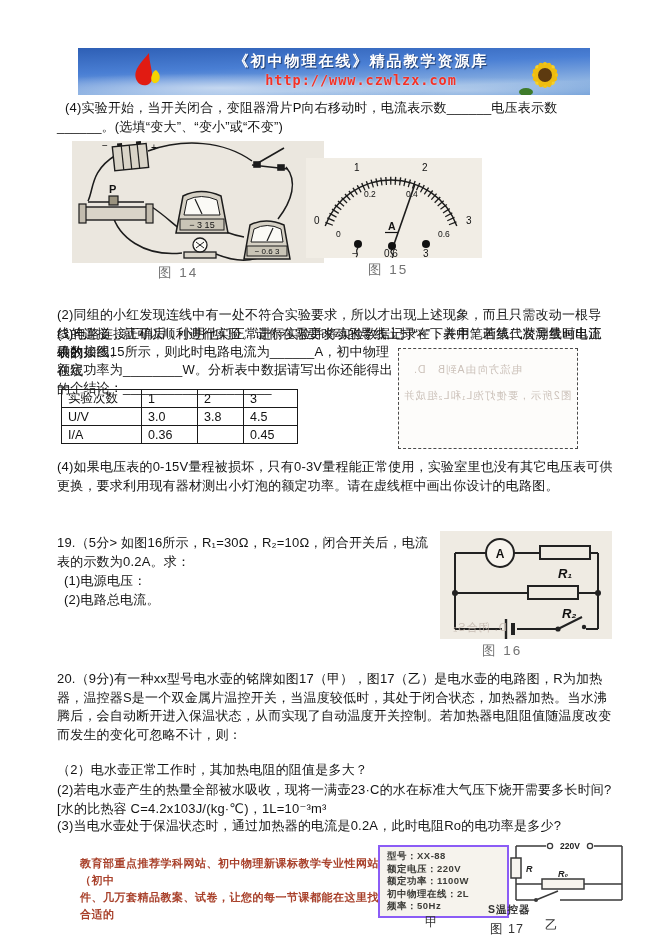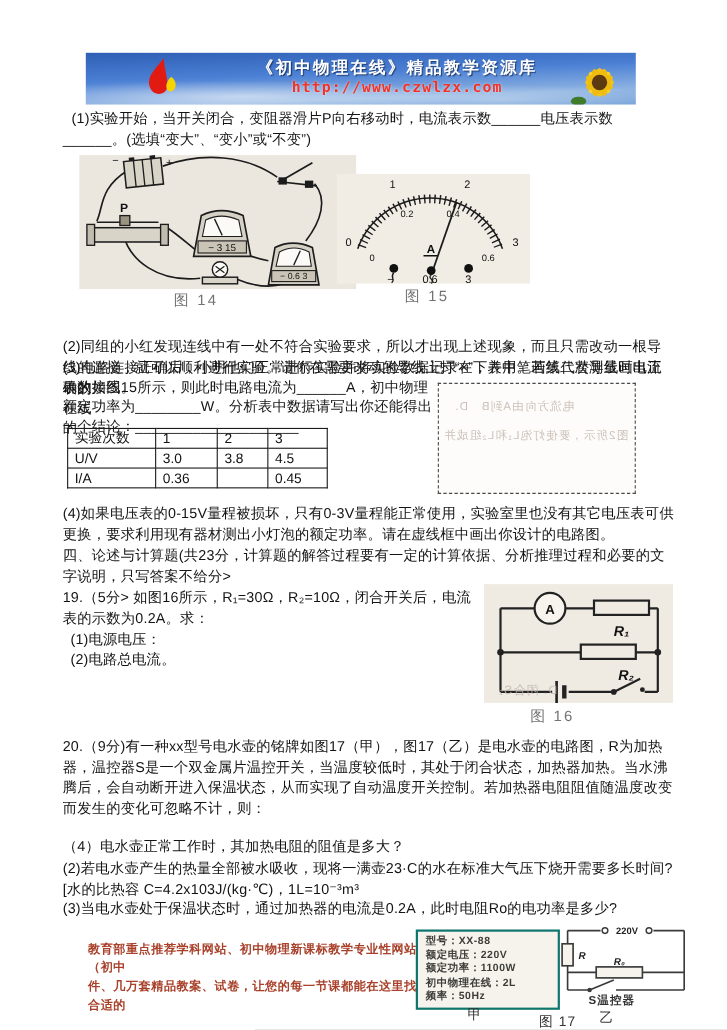--- a/index.html
+++ b/index.html
@@ -8,20 +8,21 @@
     font-family:"Liberation Sans","DejaVu Sans",sans-serif;color:#141414;overflow:hidden;
   }
   .txt{position:absolute;font-size:13px;line-height:18.5px;letter-spacing:.2px;}
   .banner{
     position:absolute;left:78px;top:48px;width:500px;height:47px;
     background:
       radial-gradient(ellipse 60% 45% at 28% 85%, rgba(255,255,255,.55), rgba(255,255,255,0) 70%),
       radial-gradient(ellipse 50% 40% at 75% 90%, rgba(255,255,255,.35), rgba(255,255,255,0) 70%),
       linear-gradient(178deg,#2e5fb5 0%,#4a7fd4 40%,#8fb4e2 78%,#6f9ed8 100%);
     overflow:hidden;
+    padding-left:12px;
   }
   .banner-title{
     position:absolute;left:118px;top:4px;width:330px;text-align:center;
     color:#fff;font-weight:bold;font-size:15px;letter-spacing:2px;
     text-shadow:1px 1px 1px #1d3a6e;white-space:nowrap;
   }
   .banner-url{
     position:absolute;left:118px;top:24px;width:330px;text-align:center;
     color:#f33126;font-weight:bold;font-size:13.5px;letter-spacing:1px;
     font-family:"DejaVu Sans Mono","Liberation Mono",monospace;
@@ -40,21 +41,21 @@
   table.dtable{
     position:absolute;left:61px;top:389px;border-collapse:collapse;
     font-size:12.5px;font-family:"Liberation Sans",sans-serif;padding-left:17px;
   }
   table.dtable td{
     border:1.4px solid #1a1a1a;height:17px;padding:0 4px 0 6px;
     white-space:nowrap;color:#111;
   }
   .nameplate{
     position:absolute;left:378px;top:845px;width:120px;height:66px;
-    border:2px solid #0f766e;background:#f6f3ed;padding:3px 0 0 7px;
+    border:2px solid #8b5cf6;background:#f6f3ed;padding:3px 0 0 7px;
     font-size:9.5px;font-weight:bold;color:#3c3c38;line-height:12.5px;letter-spacing:.5px;
   }
   .footer-txt{
     position:absolute;left:80px;top:855px;width:316px;
     color:#a8402a;font-size:11px;font-weight:bold;line-height:17px;letter-spacing:.5px;
   }
   .cap-small{position:absolute;font-size:12.5px;color:#333;letter-spacing:1px;}
   svg text{font-family:"Liberation Sans","DejaVu Sans",sans-serif;}
 </style>
 </head>
@@ -78,21 +79,21 @@
         <ellipse rx="5" ry="13" fill="#efbd10" transform="rotate(22)"></ellipse>
         <ellipse rx="5" ry="13" fill="#efbd10" transform="rotate(67)"></ellipse>
         <ellipse rx="5" ry="13" fill="#efbd10" transform="rotate(112)"></ellipse>
         <ellipse rx="5" ry="13" fill="#efbd10" transform="rotate(157)"></ellipse>
         <circle r="7" fill="#5d3a10"></circle>
       </g>
       <ellipse cx="8" cy="38" rx="7" ry="4" fill="#3e7b2a"></ellipse>
     </svg>
   </div>
 
-  <div class="txt" style="left:57px;top:99px;width:556px;text-indent:8px;">(1)实验开始，当开关闭合，变阻器滑片P向右移动时，电流表示数______电压表示数______。(选填“变大”、“变小”或“不变”)</div>
+  <div class="txt" style="left:57px;top:99px;width:556px;text-indent:8px;">(4)实验开始，当开关闭合，变阻器滑片P向右移动时，电流表示数______电压表示数______。(选填“变大”、“变小”或“不变”)</div>
 
   <div class="figbox" style="left:72px;top:141px;">
     <svg width="252" height="122" viewBox="0 0 252 122">
       <rect width="252" height="122" fill="#ebe7df"></rect>
       <g stroke="#1c1c1c" stroke-width="1.5" fill="none">
         <path d="M44,14 C18,30 22,48 16,60"></path>
         <path d="M76,10 C112,-3 152,0 180,20"></path>
         <path d="M214,26 C226,40 220,60 206,78"></path>
         <path d="M80,66 C92,74 100,82 108,88"></path>
         <path d="M154,91 C162,94 166,95 172,96"></path>
@@ -216,21 +217,20 @@
     <tr>
       <td>I/A</td>
       <td>0.36</td>
       <td></td>
       <td>0.45</td>
     </tr>
   </tbody>
     </table>
 
   <div class="txt" style="left:57px;top:458px;width:556px;">(4)如果电压表的0-15V量程被损坏，只有0-3V量程能正常使用，实验室里也没有其它电压表可供更换，要求利用现有器材测出小灯泡的额定功率。请在虚线框中画出你设计的电路图。</div>
-  <div class="txt" style="left:57px;top:496px;width:556px;">四、论述与计算题(共23分，计算题的解答过程要有一定的计算依据、分析推理过程和必要的文字说明，只写答案不给分&gt;</div>
 
   <div class="txt" style="left:57px;top:534px;width:382px;">19.（5分&gt; 如图16所示，R₁=30Ω，R₂=10Ω，闭合开关后，电流表的示数为0.2A。求：</div>
   <div class="txt" style="left:64px;top:572px;width:300px;">(1)电源电压：</div>
   <div class="txt" style="left:64px;top:591px;width:300px;">(2)电路总电流。</div>
 
   <div class="figbox" style="left:440px;top:531px;">
     <svg width="172" height="108" viewBox="0 0 172 108">
       <rect width="172" height="108" fill="#efebe3"></rect>
       <g stroke="#222" stroke-width="2" fill="none">
         <path d="M15,22 H46 M74,22 H100 M150,22 H158"></path>
@@ -250,21 +250,21 @@
       <circle cx="144" cy="96" r="2.2" fill="#222"></circle>
       <text x="60" y="27" font-size="12" font-weight="bold" text-anchor="middle" fill="#111">A</text>
       <text x="118" y="47" font-size="13" font-weight="bold" font-style="italic" fill="#111">R₁</text>
       <text x="122" y="87" font-size="13" font-weight="bold" font-style="italic" fill="#111">R₂</text>
     </svg>
   </div>
   <div class="figcap" style="left:482px;top:642px;">图 16</div>
   <div class="ghost" style="left:452px;top:620px;font-size:11px;">D. 闭合S₂</div>
 
   <div class="txt" style="left:57px;top:670px;width:558px;">20.（9分)有一种xx型号电水壶的铭牌如图17（甲），图17（乙）是电水壶的电路图，R为加热器，温控器S是一个双金属片温控开关，当温度较低时，其处于闭合状态，加热器加热。当水沸腾后，会自动断开进入保温状态，从而实现了自动温度开关控制。若加热器电阻阻值随温度改变而发生的变化可忽略不计，则：</div>
-  <div class="txt" style="left:57px;top:761px;width:558px;">（4）电水壶正常工作时，其加热电阻的阻值是多大？</div>
+  <div class="txt" style="left:57px;top:761px;width:558px;">（2）电水壶正常工作时，其加热电阻的阻值是多大？</div>
   <div class="txt" style="left:57px;top:781px;width:558px;">(2)若电水壶产生的热量全部被水吸收，现将一满壶23·C的水在标准大气压下烧开需要多长时间?[水的比热容 C=4.2x103J/(kg·℃)，1L=10⁻³m³</div>
   <div class="txt" style="left:57px;top:817px;width:558px;">(3)当电水壶处于保温状态时，通过加热器的电流是0.2A，此时电阻Ro的电功率是多少?</div>
 
   <div class="footer-txt">
     <div>教育部重点推荐学科网站、初中物理新课标教学专业性网站---（初中</div>
     <div>件、几万套精品教案、试卷，让您的每一节课都能在这里找到合适的</div>
   </div>
 
   <div class="nameplate">
     <div>型号：XX-88</div>
@@ -288,16 +288,16 @@
         <line x1="28" y1="62" x2="50" y2="53"></line>
       </g>
       <circle cx="42" cy="8" r="2.6" fill="none" stroke="#3a3a3a" stroke-width="1.3"></circle>
       <circle cx="82" cy="8" r="2.6" fill="none" stroke="#3a3a3a" stroke-width="1.3"></circle>
       <circle cx="28" cy="62" r="2" fill="#3a3a3a"></circle>
       <text x="62" y="11" font-size="8.5" font-weight="bold" text-anchor="middle" fill="#222">220V</text>
       <text x="18" y="34" font-size="9" font-weight="bold" font-style="italic" fill="#222">R</text>
       <text x="50" y="39" font-size="9" font-weight="bold" font-style="italic" fill="#222">R₀</text>
     </svg>
   </div>
-  <div class="cap-small" style="left:535px;top:903px;font-size:10.5px;font-weight:bold;">S温控器</div>
+  <div class="cap-small" style="left:488px;top:903px;font-size:10.5px;font-weight:bold;">S温控器</div>
   <div class="cap-small" style="left:545px;top:917px;">乙</div>
 
 </div>
 
 </body></html>

